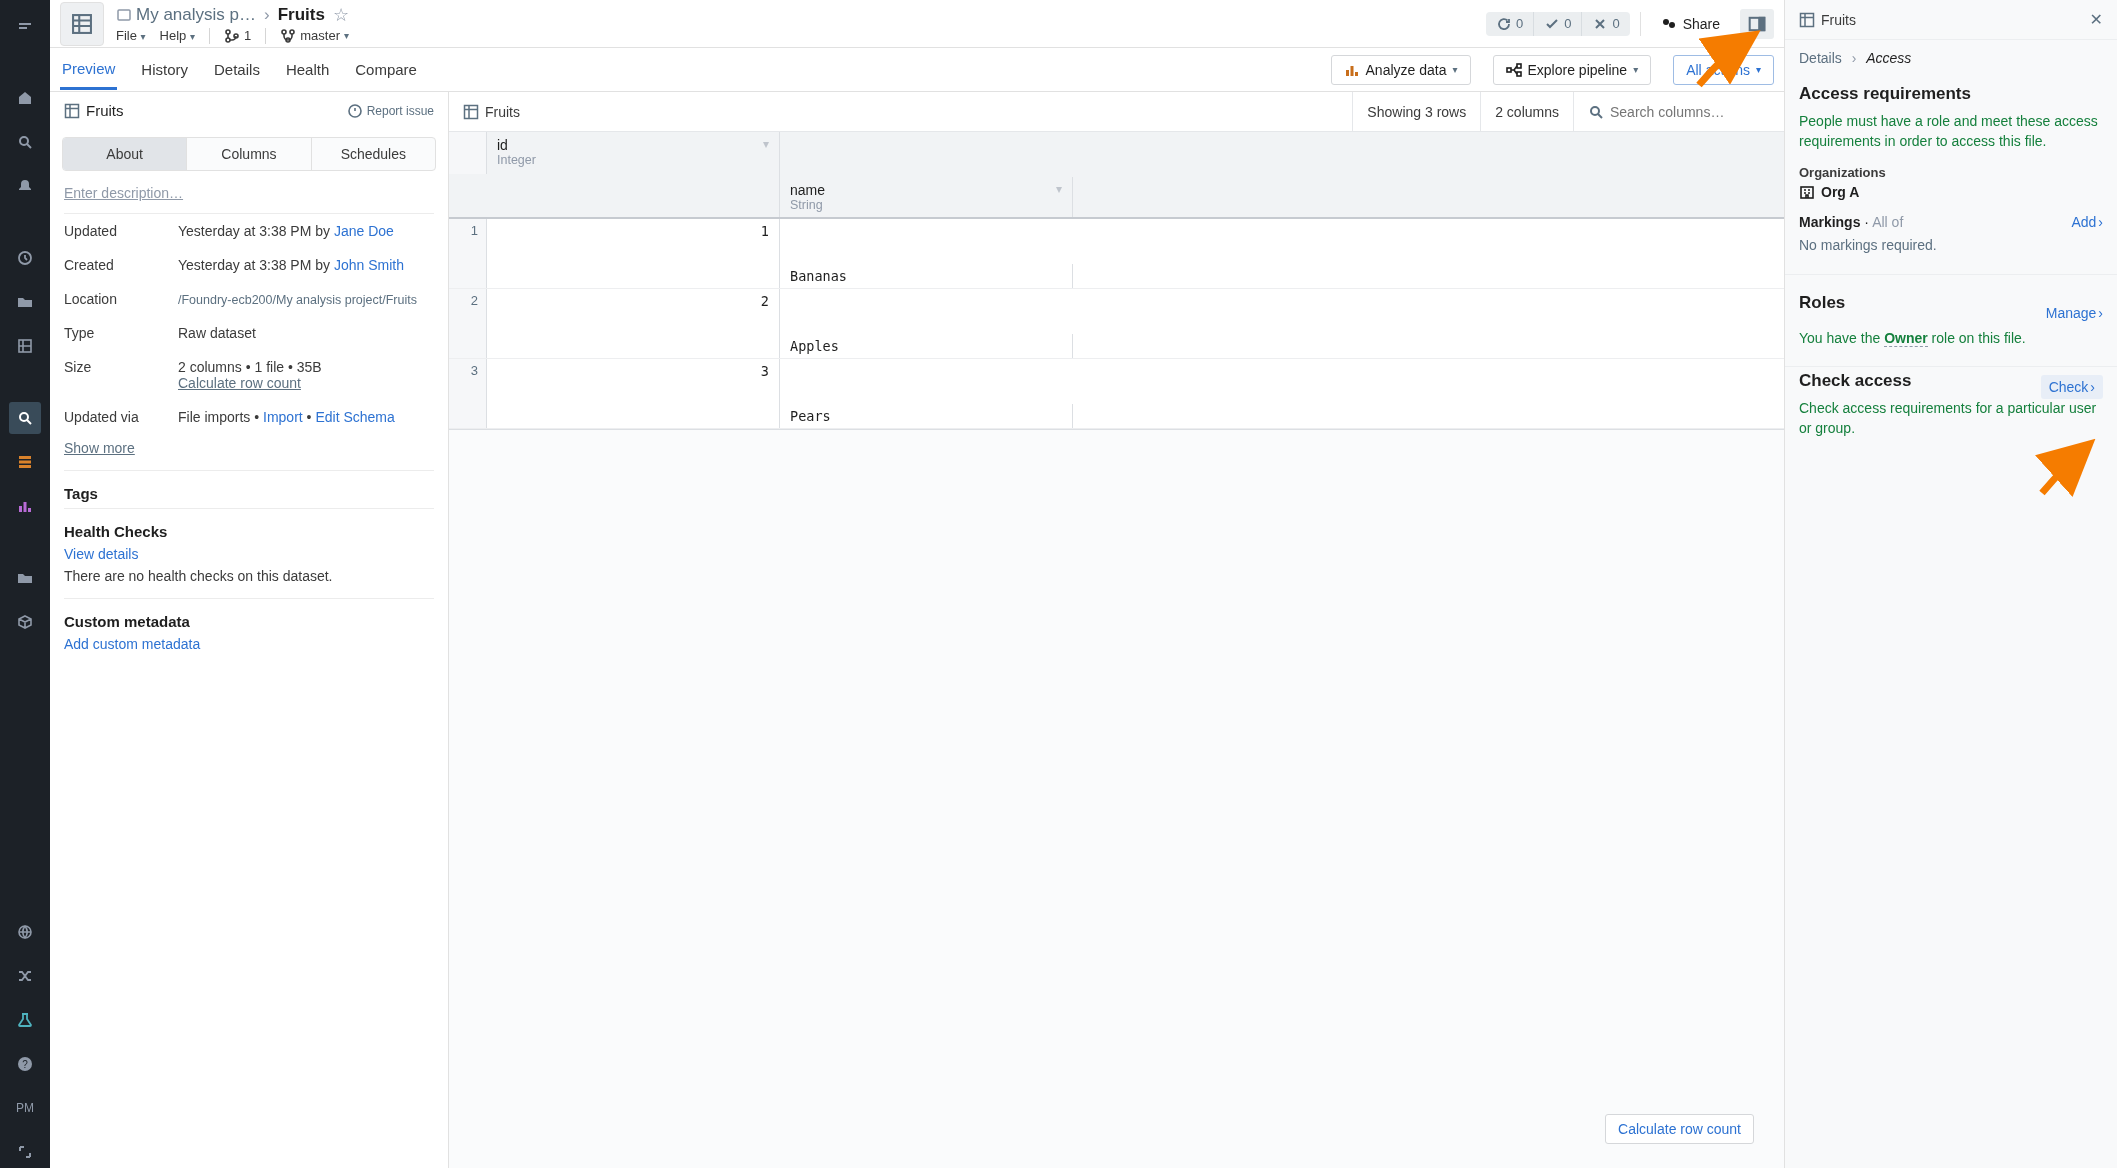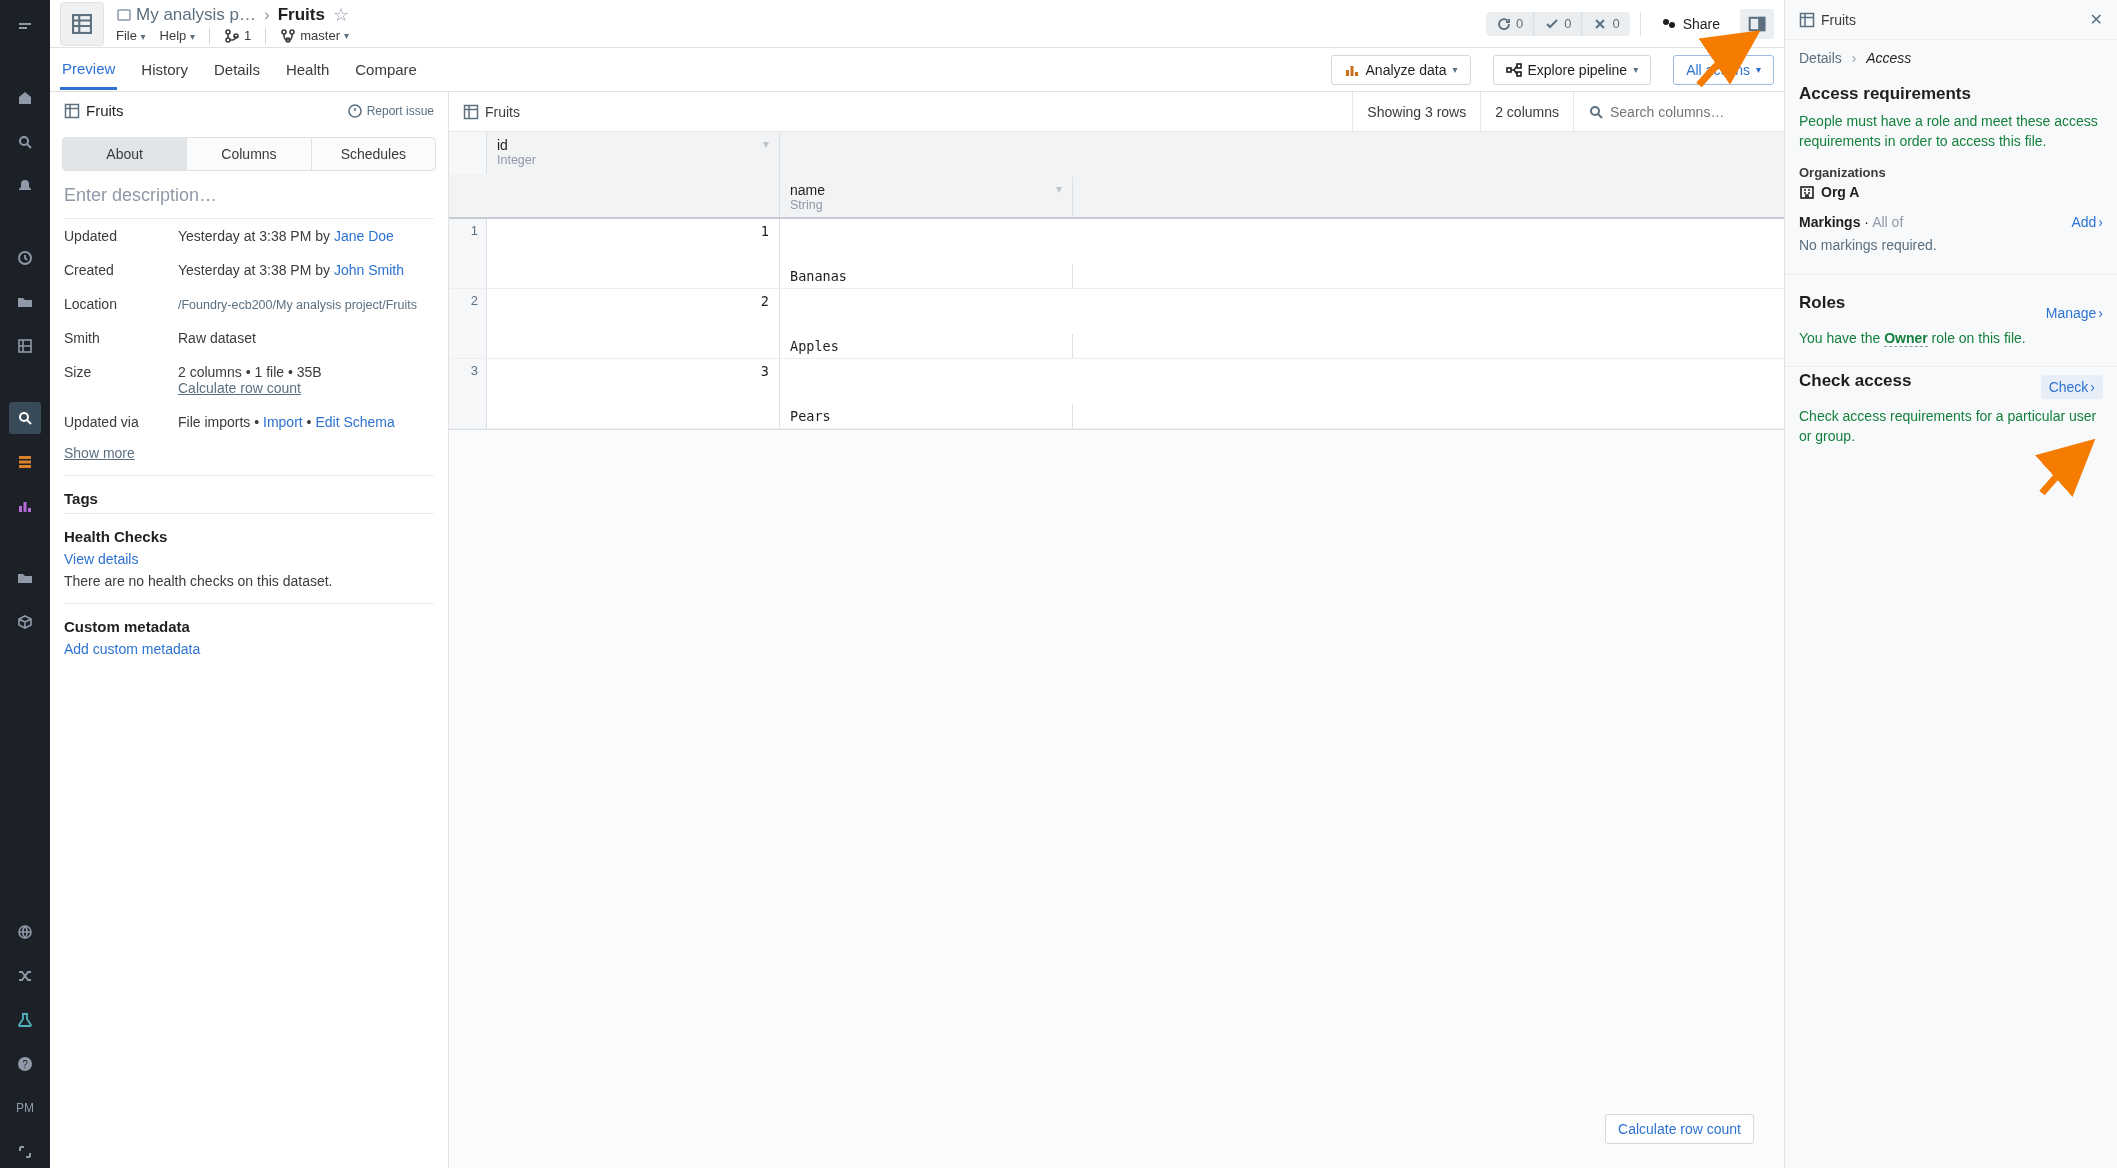--- a/index.html
+++ b/index.html
@@ -49,21 +49,21 @@
   .content { flex:1; display:flex; min-height:0; }
 
   .left-panel { width:399px; border-right:1px solid #e1e1e1; background:#fff; display:flex; flex-direction:column; }
   .lp-header { display:flex; align-items:center; justify-content:space-between; padding:10px 14px; }
   .lp-header .lp-title { display:flex; align-items:center; gap:6px; font-size:15px; }
   .report-issue { display:flex; align-items:center; gap:4px; font-size:12px; color:#5c7080; cursor:pointer; }
   .lp-tabs { display:flex; background:#fafbfc; border:1px solid #e1e1e1; border-radius:4px; margin:8px 12px 0 12px; overflow:hidden; }
   .lp-tab { flex:1; text-align:center; padding:8px 0; font-size:14px; cursor:pointer; color:#3b3b3b; border-right:1px solid #e1e1e1; }
   .lp-tab:last-child{border-right:none;}
   .lp-tab.active { background:#e1e4e8; }
-  .lp-desc { margin:14px 14px 12px 14px; color:#8f99a8; font-size:18px; }
+  .lp-desc { margin:14px 14px 12px 14px; color:#8f99a8; font-size:14px;text-decoration:underline; }
   .lp-divider { height:1px; background:#ececec; margin:0 14px; }
   .kv { display:flex; padding:9px 14px; font-size:14px; gap:14px; }
   .kv .k { width:100px; color:#3b3b3b; }
   .kv .v { flex:1; color:#3b3b3b; }
   .kv .v a { color:#2d72d2; text-decoration:none; }
   .kv .v .muted-link { color:#5c7080; text-decoration:underline; cursor:pointer; }
   .kv .v .path { font-size:12.5px; color:#5c7080; }
   .show-more { padding:6px 14px 14px 14px; color:#5c7080; text-decoration:underline; font-size:14px; cursor:pointer;}
   .section-title { padding:14px 14px 6px 14px; font-weight:600; font-size:15px; }
   .section-link { padding:0 14px 6px 14px; }
@@ -379,21 +379,21 @@
           </div>
         <div class="kv">
             <div class="k">Created</div>
           <div class="v"><span>Yesterday at 3:38 PM by </span><a href="#">John Smith</a></div>
           </div>
         <div class="kv">
             <div class="k">Location</div>
           <div class="v"><span class="path">/Foundry-ecb200/My analysis project/Fruits</span></div>
           </div>
         <div class="kv">
-            <div class="k">Smith</div>
+            <div class="k">Type</div>
           <div class="v">Raw dataset</div>
           </div>
         <div class="kv">
             <div class="k">Size</div>
           <div class="v"><span>2 columns • 1 file • 35B</span><br><span class="muted-link">Calculate row count</span></div>
           </div>
         <div class="kv">
             <div class="k">Updated via</div>
           <div class="v"><span>File imports • </span><a href="#">Import</a><span> • </span><a href="#">Edit Schema</a></div>
           </div>
@@ -533,21 +533,21 @@
     </div>
 
     <div class="side-section" style="border-bottom:none">
       <div class="roles-head" style="padding-top:4px">
         <h3>Check access</h3>
         <div class="check-btn">
             <span>Check</span> 
             <span>›</span>
           </div>
       </div>
-      <p style="margin-top:8px">Check access requirements for a particular user or group.</p>
+      <p style="">Check access requirements for a particular user or group.</p>
     </div>
 
     <div class="arrow" style="top:438px;right:20px">
       <svg width="60" height="60">
           <defs>
             <marker id="ah2" markerWidth="8" markerHeight="8" refX="6" refY="4" orient="auto">
               <polygon points="0 0, 8 4, 0 8" fill="#f57c00"></polygon>
             </marker>
           </defs>
       <path d="M5 55 Q 28 28 48 10" stroke="#f57c00" stroke-width="7" fill="none" marker-end="url(#ah2)"></path>

